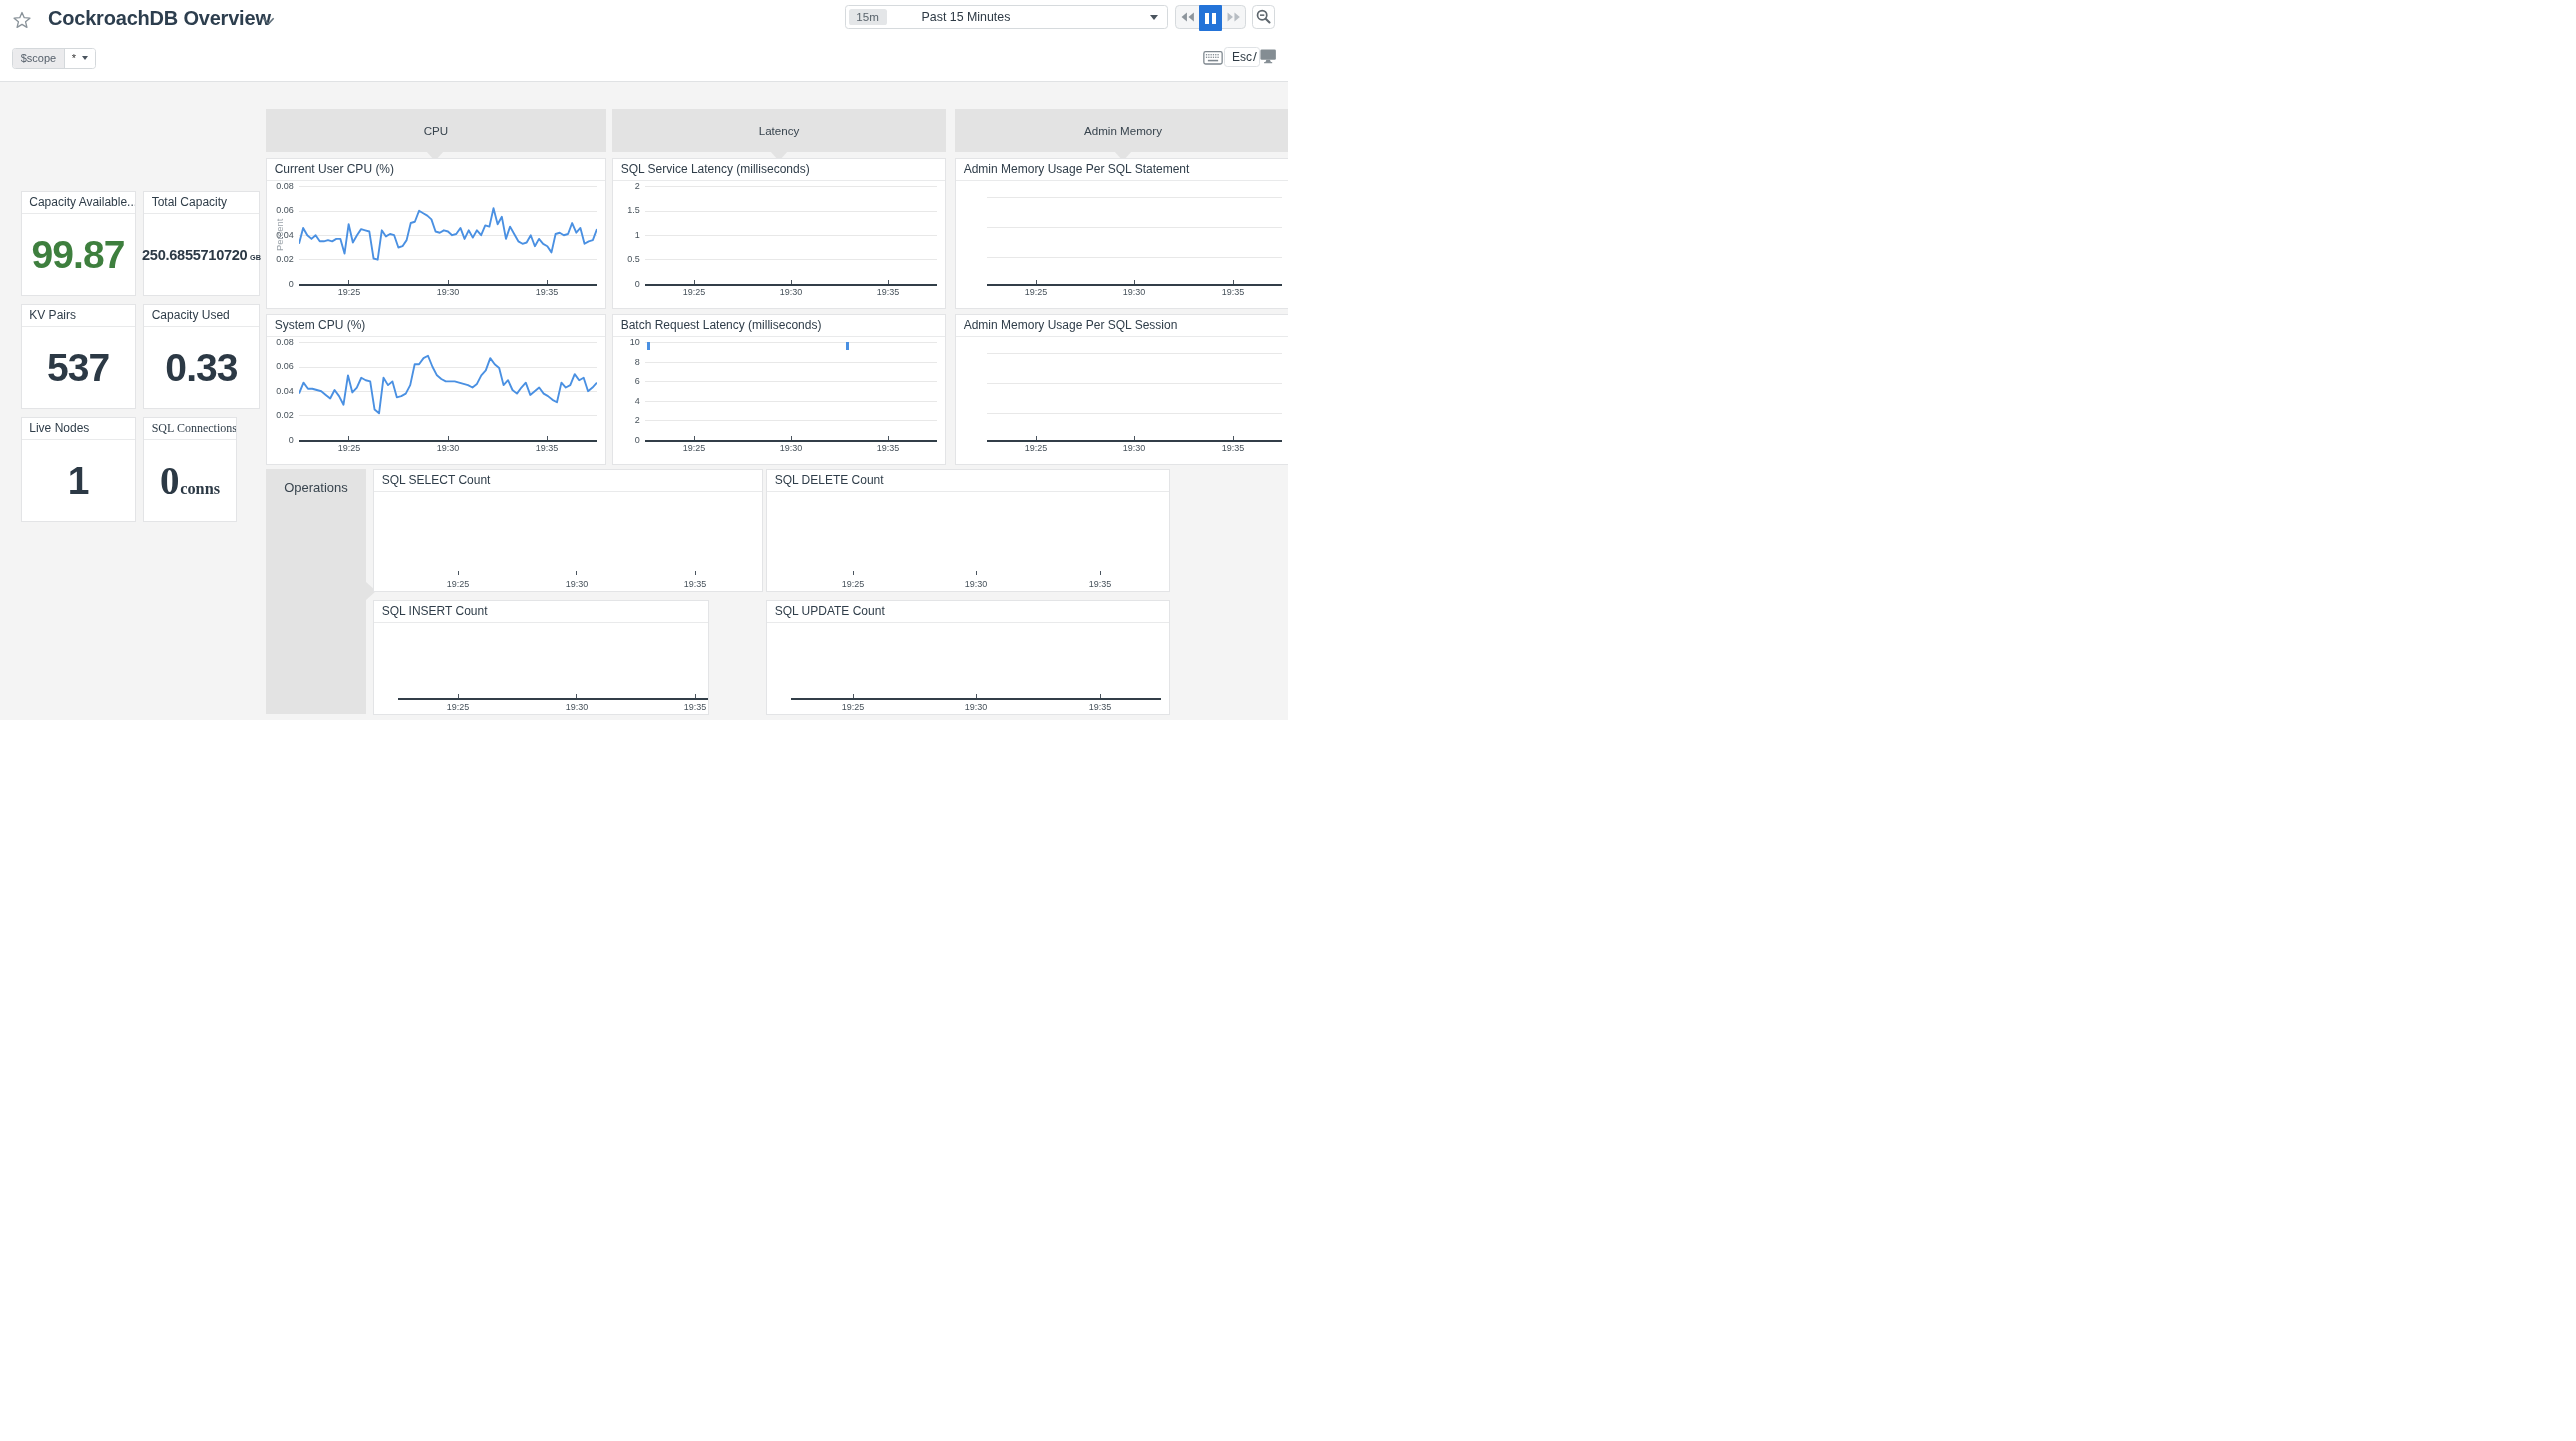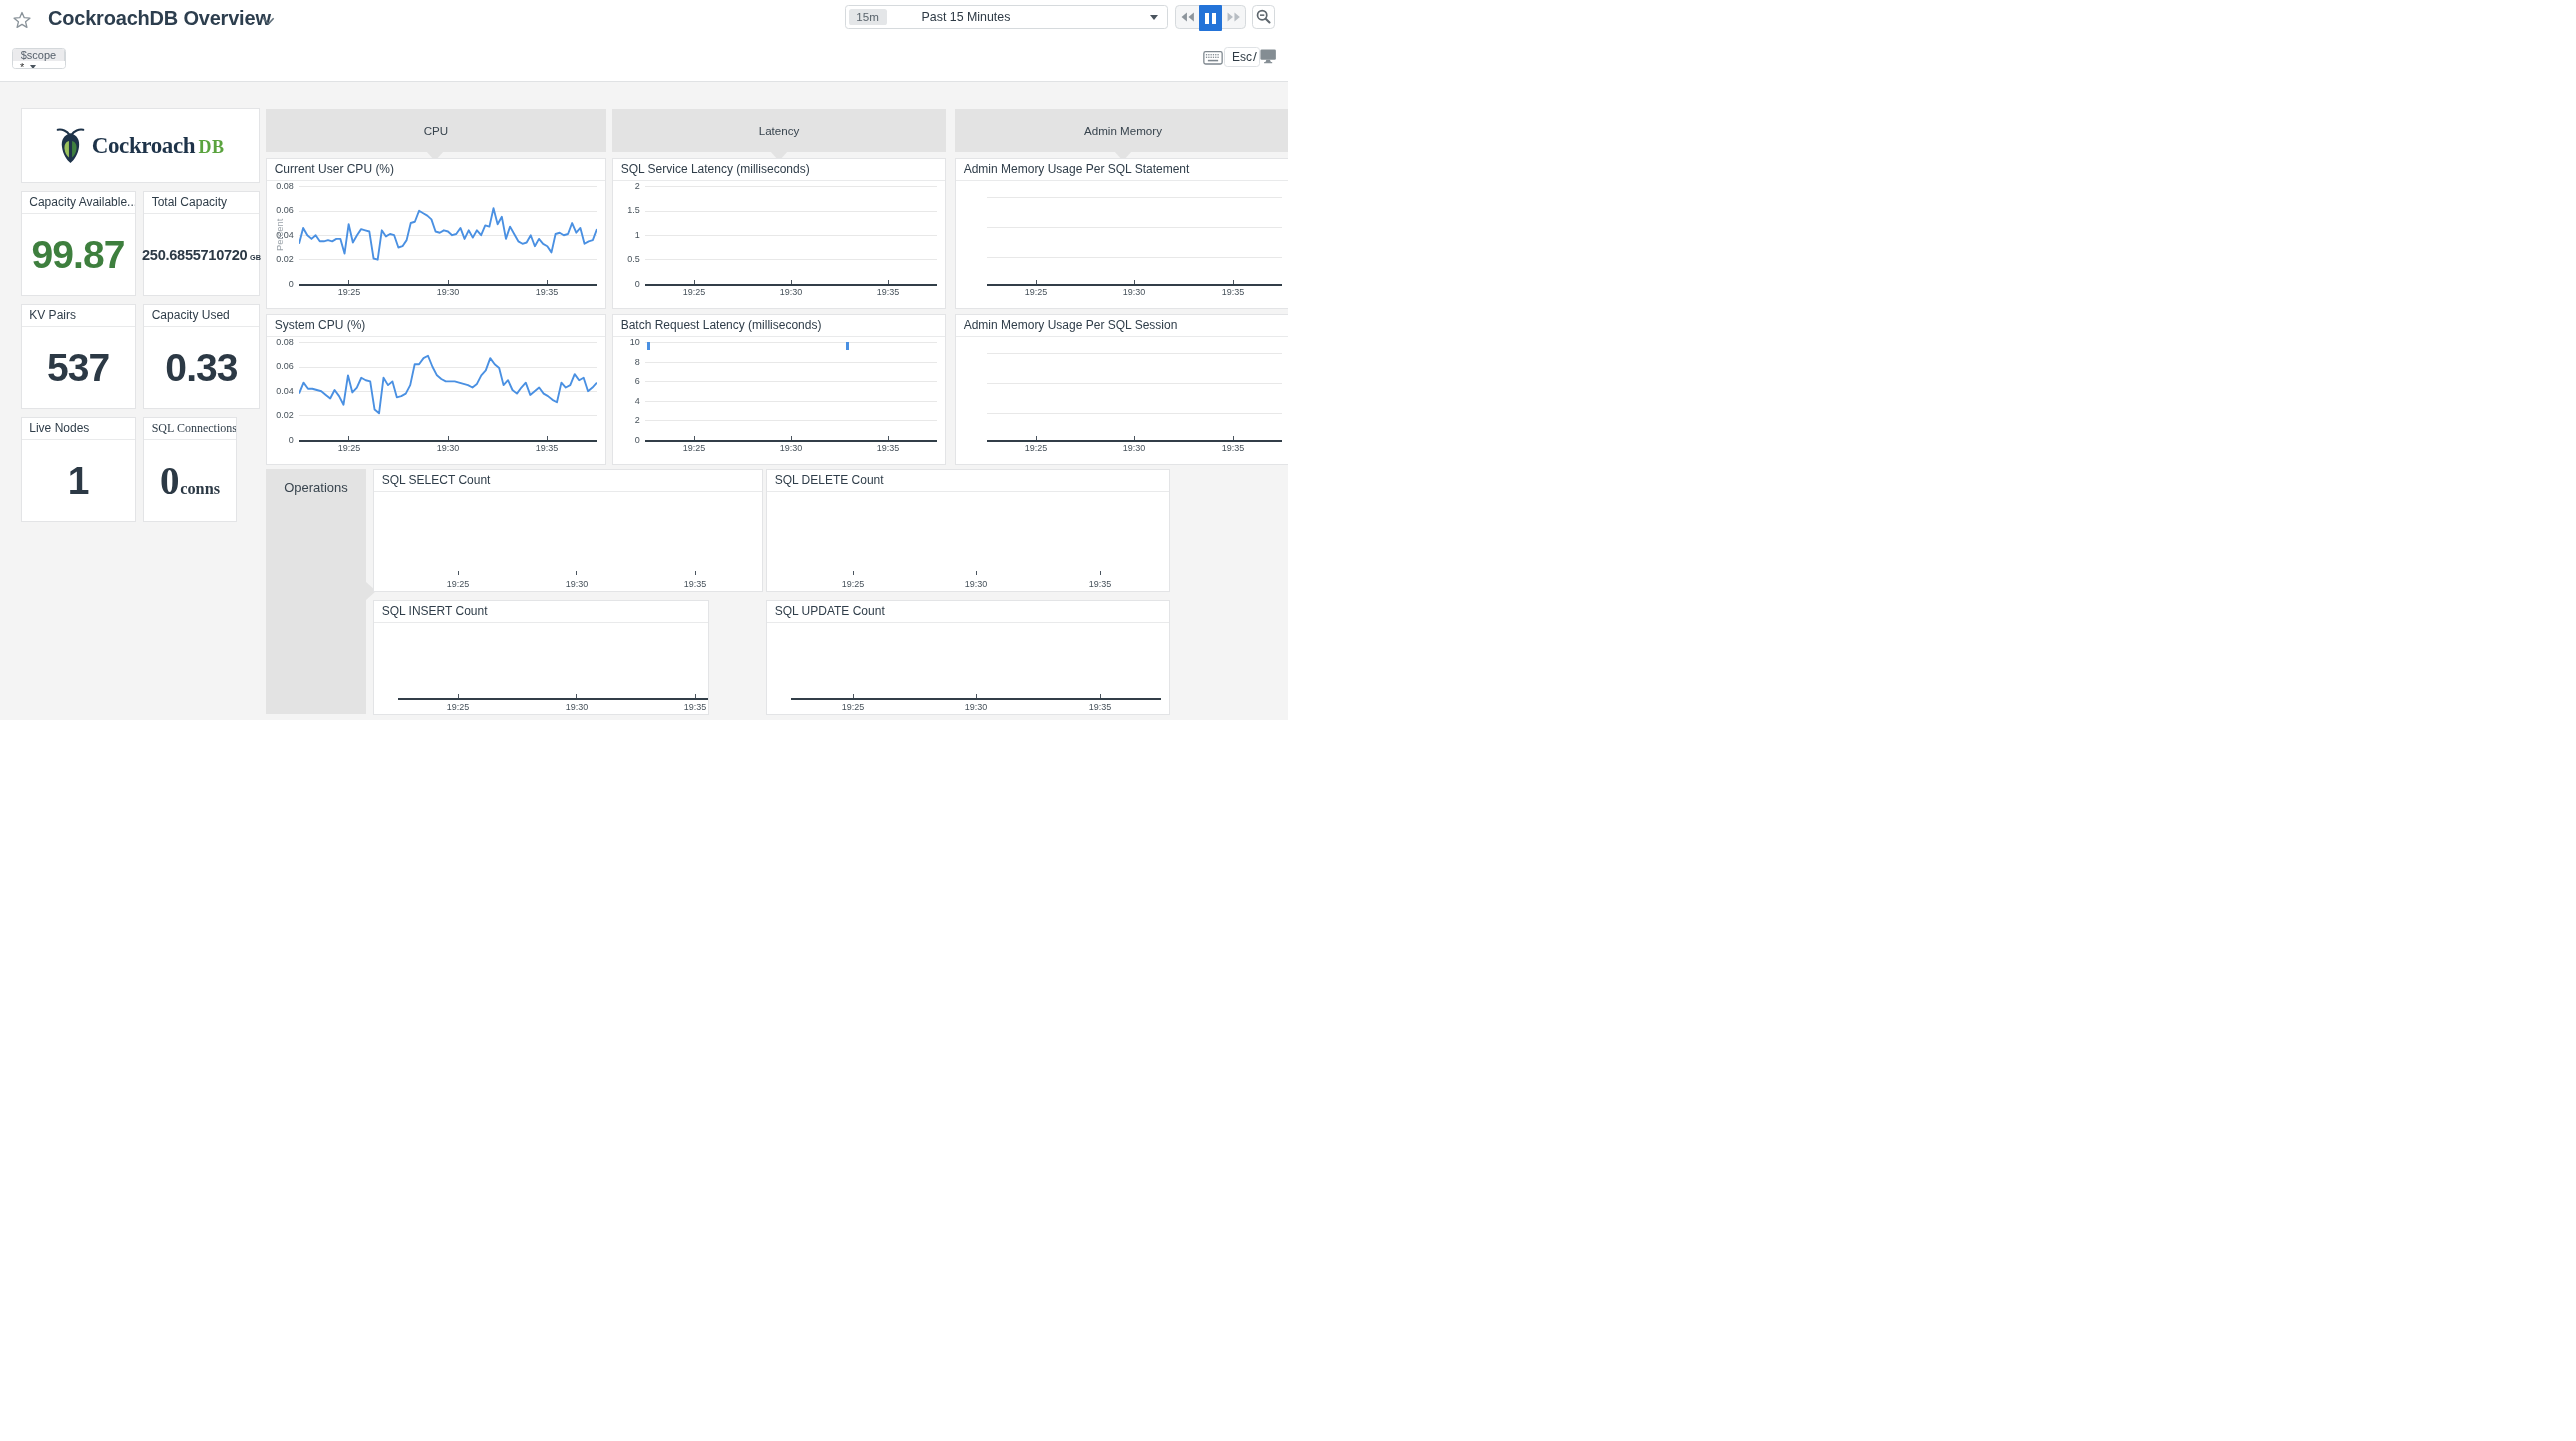--- a/index.html
+++ b/index.html
@@ -131,21 +131,21 @@
   </div>
 
   <div class="abs sq-btn icon-btn" style="left:1252px; top:5.1px;">
     <svg width="15.4" height="15.4" viewBox="0 0 18 18">
       <circle cx="7.2" cy="7.2" r="5.4" fill="none" stroke="#5d666d" stroke-width="2"></circle>
       <line x1="4.7" y1="7.2" x2="9.7" y2="7.2" stroke="#5d666d" stroke-width="1.8"></line>
       <line x1="11.3" y1="11.3" x2="15.8" y2="15.8" stroke="#5d666d" stroke-width="2.4" stroke-linecap="round"></line>
     </svg>
   </div>
 
-  <div class="abs scope-pill icon-btn" style="left:12px; top:48px;flex-direction:column;">
+  <div class="abs scope-pill icon-btn" style="left:12px; top:48px;">
     <span class="scope-name">$scope</span>
     <span class="scope-val">
       <span>*</span>
       <span class="caret-down"></span>
     </span>
   </div>
 
   <svg class="abs icon-btn" style="left:1203px; top:51px;" width="20" height="13.7" viewBox="0 0 23 16">
     <rect x="0.8" y="0.8" width="21.4" height="14.4" rx="2" fill="none" stroke="#7e878e" stroke-width="1.5"></rect>
     <g fill="#7e878e">
@@ -170,34 +170,20 @@
 
   <svg class="abs icon-btn" style="left:1260px; top:49px;" width="16.3" height="14.6" viewBox="0 0 19 17">
     <rect x="0.5" y="0.5" width="18" height="12" rx="1.5" fill="#848d93"></rect>
     <path d="M7.5 12.5 h4 l1.2 2.6 h-6.4 z" fill="#848d93"></path>
     <rect x="4.8" y="15.2" width="9.4" height="1.4" fill="#848d93"></rect>
   </svg>
 </div>
 
 <div class="canvas">
 
-  <div class="card logo-card" style="left:20.6px; top:26px; width:239px; height:75px;">
-    <div class="logo-row">
-      <svg width="29" height="36" viewBox="0 0 34 42">
-        <path d="M16 8 C 13 3, 7 1, 2 2" fill="none" stroke="#1e3349" stroke-width="2.4" stroke-linecap="round"></path>
-        <path d="M18 8 C 21 3, 27 1, 32 2" fill="none" stroke="#1e3349" stroke-width="2.4" stroke-linecap="round"></path>
-        <path d="M17 6 C 25 8, 28 14, 27 22 C 26 31, 21 38, 17 41 C 13 38, 8 31, 7 22 C 6 14, 9 8, 17 6 Z" fill="#1e3349"></path>
-        <path d="M15.2 15 C 11 16, 9.5 20, 10 24.5 C 10.5 29, 12.5 32.5, 15.2 34.5 Z" fill="#9bc15c"></path>
-        <path d="M18.8 15 C 23 16, 24.5 20, 24 24.5 C 23.5 29, 21.5 32.5, 18.8 34.5 Z" fill="#3f7f3f"></path>
-      </svg>
-      <span>
-        <span class="logo-word">Cockroach</span><span class="logo-suffix">DB</span>
-      </span>
-    </div>
-  </div>
 
   <div class="card" style="left:20.6px; top:109px; width:115px; height:105px;">
     <div class="card-title">Capacity Available...</div>
     <div class="card-value-area">
         <span class="val-xl val-green">99.87</span>
       </div>
   </div>
   <div class="card" style="left:143px; top:109px; width:117px; height:105px;">
     <div class="card-title">Total Capacity</div>
     <div class="card-value-area">

